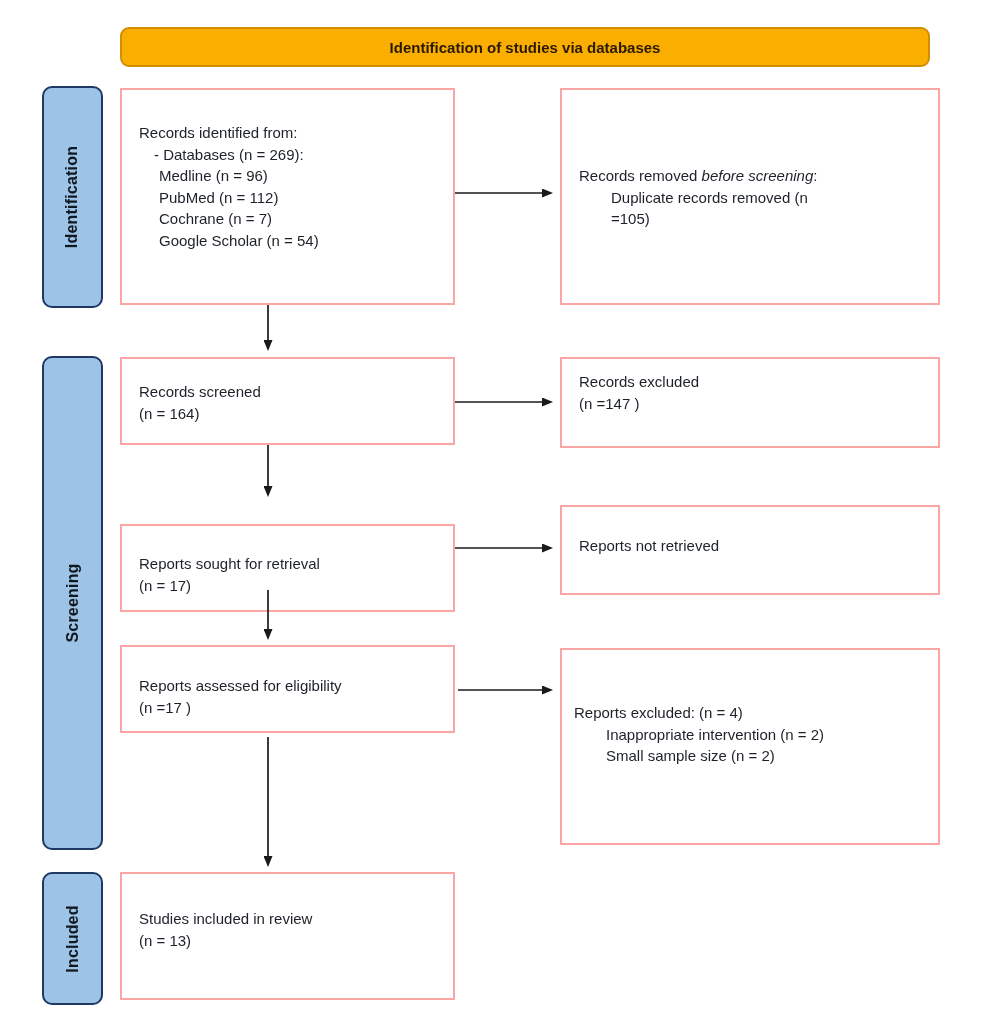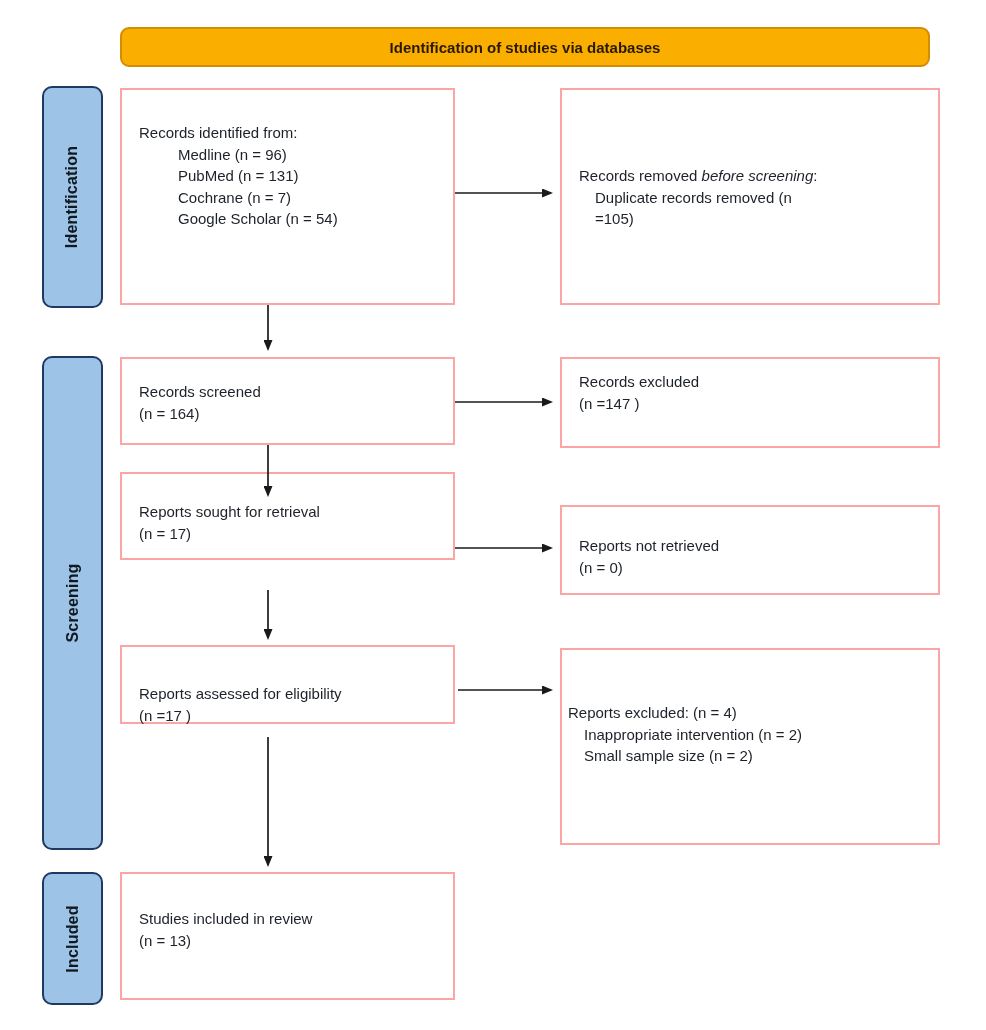--- a/index.html
+++ b/index.html
@@ -31,32 +31,32 @@
   .side.screening{top:356px;height:494px;}
   .side.included{top:872px;height:133px;}
 
   
   .box{
     position:absolute;background:#ffffff;border:2px solid #fca5a5;
     box-sizing:border-box;font-size:15px;line-height:21.5px;
   }
   .box .line{white-space:nowrap;}
   .ind1{margin-left:15px;}
-  .ind2{margin-left:16px;}
-  .ind3{margin-left:39px;}
+  .ind2{margin-left:32px;}
+  .ind3{margin-left:20px;}
   .it{font-style:italic;}
 
   #box0{left:120px;top:88px;width:335px;height:217px;padding:32px 8px 0 17px;}
   #box1{left:560px;top:88px;width:380px;height:217px;padding:75px 8px 0 17px;}
   #box2{left:120px;top:357px;width:335px;height:88px;padding:22px 18px 0 17px;}
   #box3{left:560px;top:357px;width:380px;height:91px;padding:12px 8px 0 17px;}
-  #box4{left:120px;top:472px;width:335px;height:88px;padding:27px 8px 0 17px;}
+  #box4{left:120px;top:524px;width:335px;height:88px;padding:27px 8px 0 17px;}
   #box5{left:560px;top:505px;width:380px;height:90px;padding:28px 8px 16px 17px;}
-  #box6{left:120px;top:645px;width:335px;height:79px;padding:36px 8px 0 17px;}
-  #box7{left:560px;top:648px;width:380px;height:197px;padding:52px 8px 0 6px;}
+  #box6{left:120px;top:645px;width:335px;height:88px;padding:28px 8px 0 17px;}
+  #box7{left:560px;top:648px;width:380px;height:197px;padding:52px 8px 0 12px;}
   #box8{left:120px;top:872px;width:335px;height:128px;padding:34px 8px 0 17px;}
 
   svg.arrows{position:absolute;left:0;top:0;width:986px;height:1030px;pointer-events:none;}
   svg.arrows line{stroke:#1a1a1a;stroke-width:1.7;}
 </style>
 </head>
 <body>
 
 <div class="stage">
 
@@ -69,22 +69,23 @@
   </div>
   <div class="side screening">
     <span>Screening</span>
   </div>
   <div class="side included">
     <span>Included</span>
   </div>
 
   <div class="box" id="box0">
       <div class="line"><span>Records identified from:</span></div>
+      <div class="line ind1"><span>- Databases (n = 269):</span></div>
       <div class="line ind3"><span>Medline (n = 96)</span></div>
-      <div class="line ind3"><span>PubMed (n = 131)</span></div>
+      <div class="line ind3"><span>PubMed (n = 112)</span></div>
       <div class="line ind3"><span>Cochrane (n = 7)</span></div>
       <div class="line ind3"><span>Google Scholar (n = 54)</span></div>
     </div>
   <div class="box" id="box1">
       <div class="line"><span>Records removed </span><span class="it">before screening</span><span>:</span></div>
       <div class="line ind2"><span>Duplicate records removed  (n</span></div>
       <div class="line ind2"><span>=105)</span></div>
     </div>
   <div class="box" id="box2">
       <div class="line"><span>Records screened</span></div>
@@ -93,21 +94,20 @@
   <div class="box" id="box3">
       <div class="line"><span>Records excluded</span></div>
       <div class="line"><span>(n =147 )</span></div>
     </div>
   <div class="box" id="box4">
       <div class="line"><span>Reports sought for retrieval</span></div>
       <div class="line"><span>(n = 17)</span></div>
     </div>
   <div class="box" id="box5">
       <div class="line"><span>Reports not retrieved</span></div>
-      <div class="line"><span>(n = 0)</span></div>
     </div>
   <div class="box" id="box6">
       <div class="line"><span>Reports assessed for eligibility</span></div>
       <div class="line"><span>(n =17 )</span></div>
     </div>
   <div class="box" id="box7">
       <div class="line"><span>Reports excluded: (n = 4)</span></div>
       <div class="line ind2"><span>Inappropriate intervention (n = 2)</span></div>
       <div class="line ind2"><span>Small sample size (n = 2)</span></div>
     </div>

